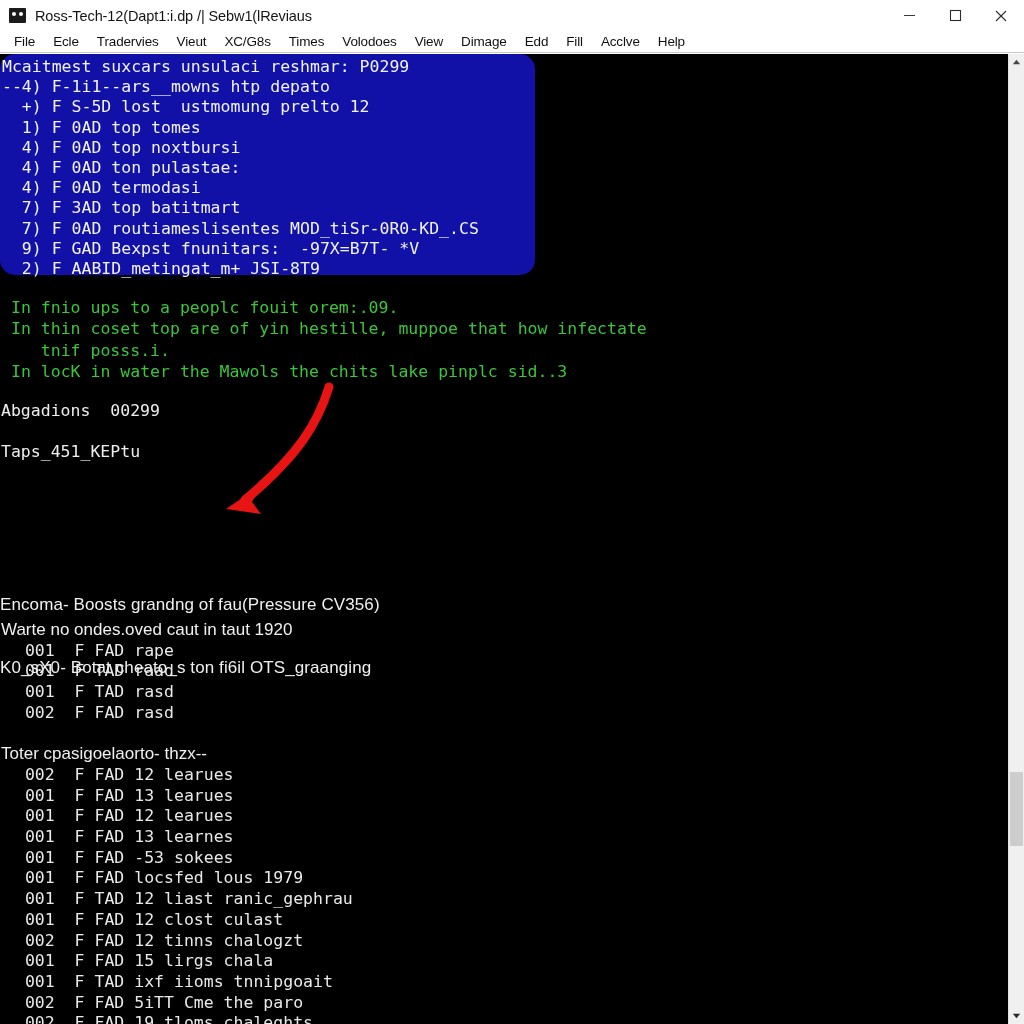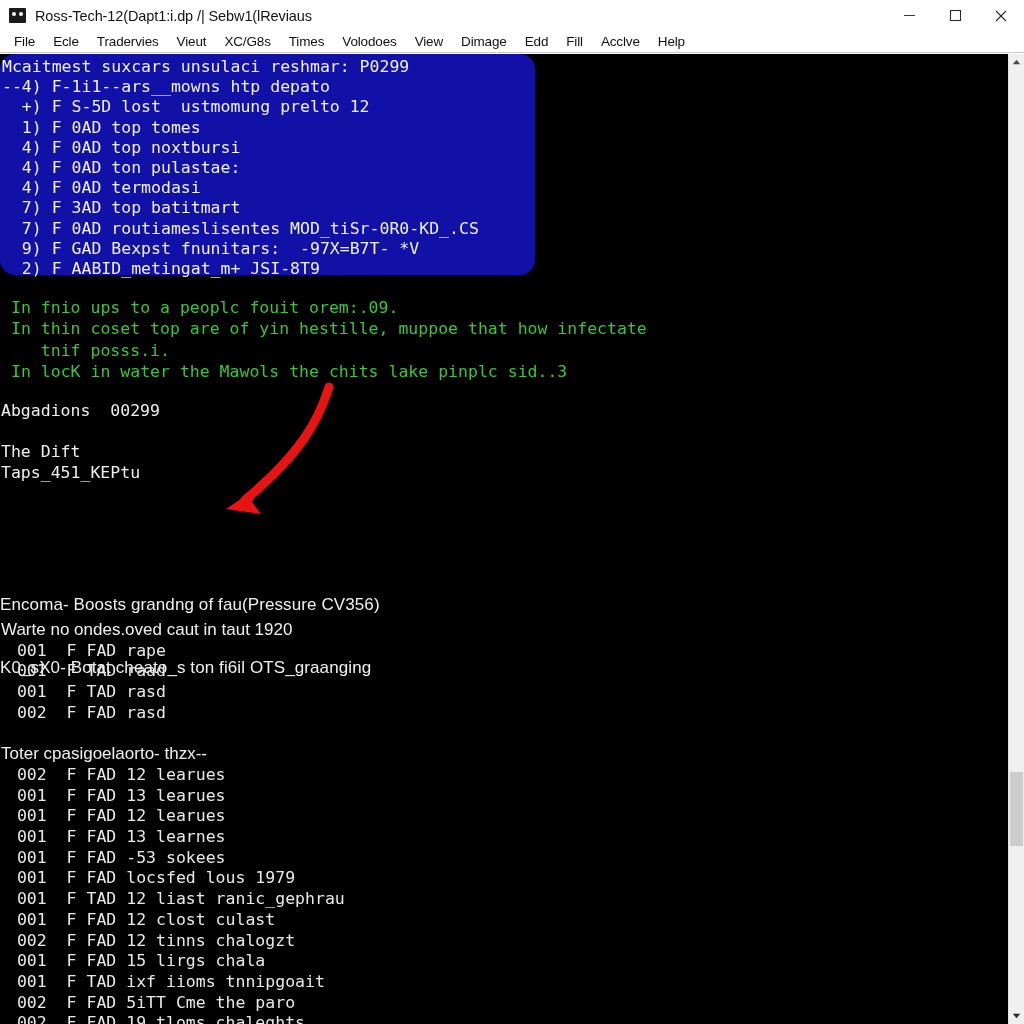--- a/index.html
+++ b/index.html
@@ -171,21 +171,21 @@
   }
 
   .tail-block {
     position: absolute;
     left: 0;
     top: 566px;
     width: 1008px;
   }
   .tail-block .mono {
     color: #e9e9e9;
-    padding-left: 7px;
+    padding-left: 15px;
     line-height: 20.7px;
   }
   .tail-block .sans-line {
     font-family: "Liberation Sans", sans-serif;
     font-size: 17px;
     line-height: 20.7px;
     color: #f0f0f0;
     white-space: pre;
     padding-left: 1px;
   }
@@ -302,21 +302,20 @@
       <div class="green-block">
         <div class="mono">In fnio ups to a peoplc fouit orem:.09.</div>
         <div class="mono">In thin coset top are of yin hestille, muppoe that how infectate</div>
         <div class="mono">   tnif posss.i.</div>
         <div class="mono">In locK in water the Mawols the chits lake pinplc sid..3</div>
       </div>
 
       <div class="white-block">
         <div class="mono">Abgadions  00299</div>
         <div class="mono">&nbsp;</div>
-        <div class="mono">The Dift</div>
         <div class="mono">Taps_451_KEPtu</div>
       </div>
 
       <div class="sans-block">
         <div>Encoma- Boosts grandng of fau(Pressure CV356)</div>
         <div>K0_sX0- Botat cheato_s ton fi6il OTS_graanging</div>
       </div>
 
       <div class="tail-block">
         <div class="sans-line">Warte no ondes.oved caut in taut 1920</div>

